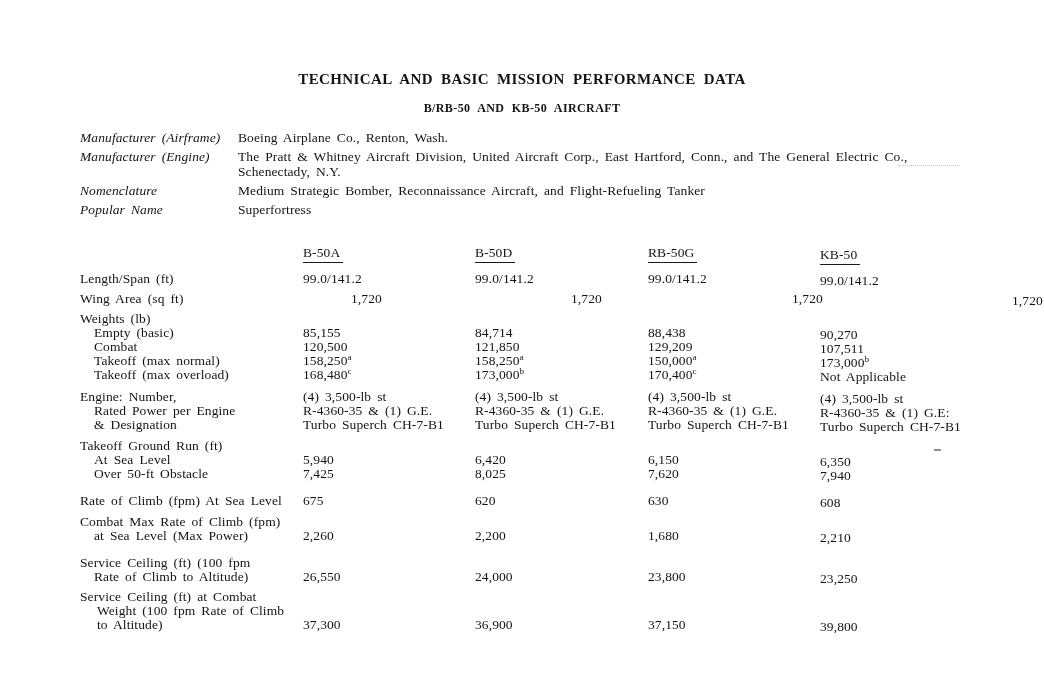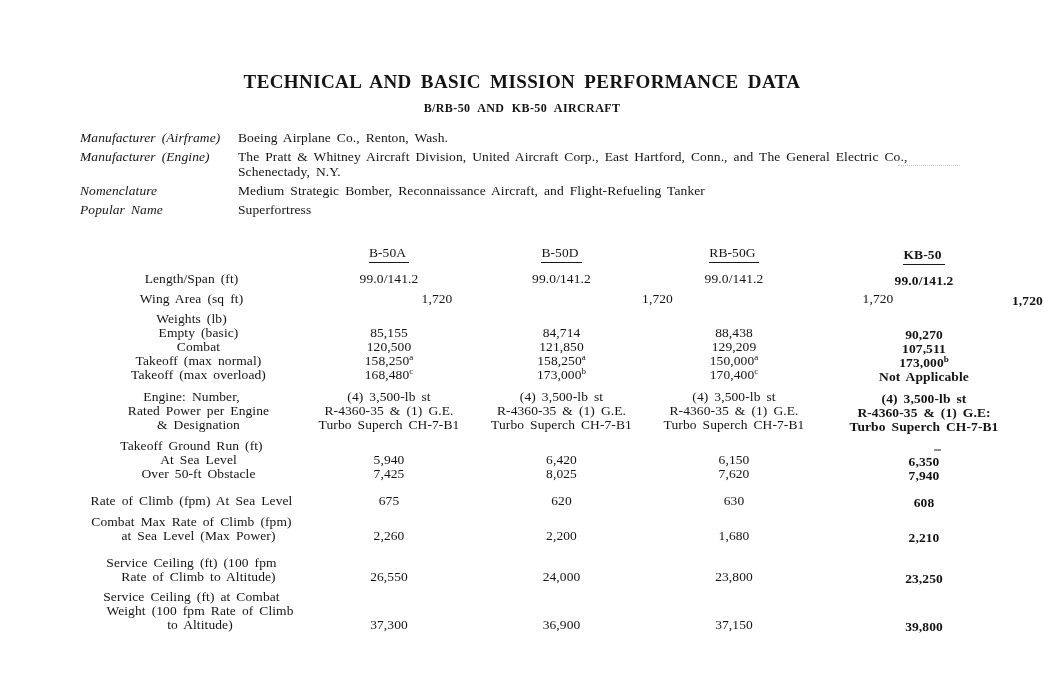--- a/index.html
+++ b/index.html
@@ -4,33 +4,33 @@
 <style>
   html,body{margin:0;padding:0;background:#ffffff;}
   .page{
     position:relative;width:1044px;height:700px;background:#ffffff;
     font-family:"Liberation Serif","DejaVu Serif",serif;
     color:#141414;font-size:13.5px;overflow:hidden;
     word-spacing:2.5px;letter-spacing:0.1px;
   }
   .title{
     position:absolute;top:71px;left:0;width:1044px;text-align:center;
-    font-weight:700;font-size:19px;letter-spacing:0.4px;word-spacing:4px;
+    font-weight:700;font-size:15px;letter-spacing:0.4px;word-spacing:4px;
   }
   .subtitle{
     position:absolute;top:101px;left:0;width:1044px;text-align:center;
     font-weight:700;font-size:12px;letter-spacing:0.4px;word-spacing:4px;
   }
   .info{position:absolute;top:130px;left:80px;width:900px;}
   .info-row{display:flex;margin-bottom:4px;}
   .info-label{width:158px;flex-shrink:0;line-height:15px;font-style:italic;}
   .info-value{width:738px;line-height:15px;}
   .table{position:absolute;top:246px;left:80px;width:948px;}
-  .trow{display:grid;grid-template-columns:223px 172px 173px 172px 1fr;line-height:14px;text-align:center;}
-  .trow > :nth-child(5){transform:translateY(2px);font-weight:bold;}
+  .trow{display:grid;grid-template-columns:223px 172px 173px 172px 1fr;line-height:14px;}
+  .trow > :nth-child(5){transform:translateY(2px);}
   .tlabel{padding-right:0;}
   .indent{padding-left:14px;}
   .indent2{padding-left:17px;}
   .colhead{display:inline-block;border-bottom:1.5px solid #1a1a1a;padding:0 3px 2px 0;}
   .thead{margin-bottom:0;}
   .r-ls{margin-top:9px;}
   .r-wa{margin-top:6px;gap:48px;}
   .r-weights-h{margin-top:6px;}
   .r-engine{margin-top:8px;}
   .r-tgr-h{margin-top:7px;}

